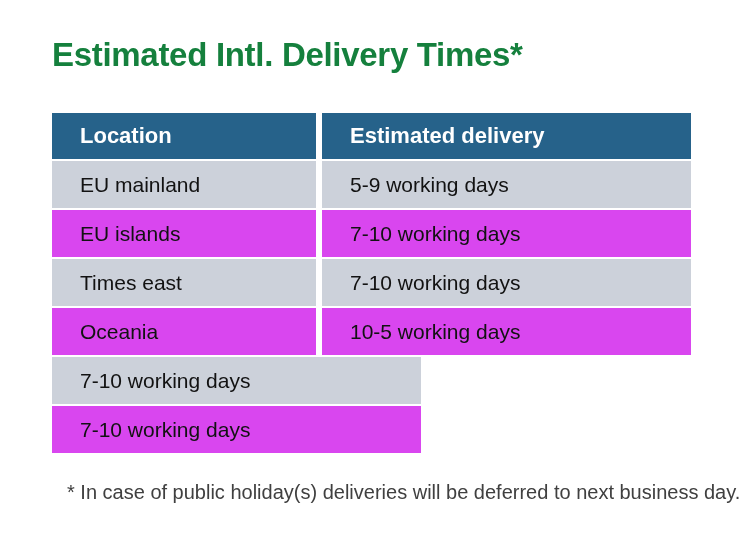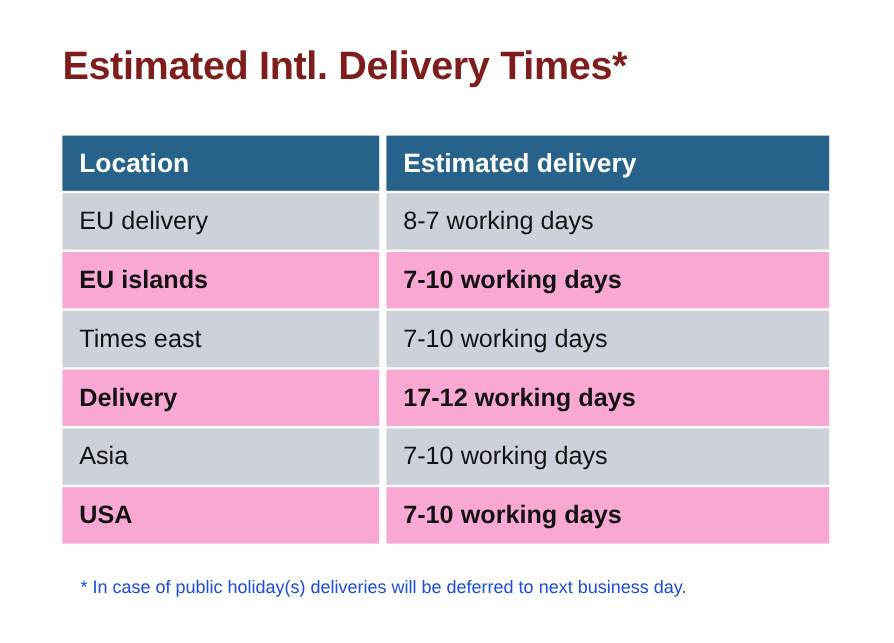--- a/index.html
+++ b/index.html
@@ -18,41 +18,41 @@
     width: 745px;
     height: 536px;
     background: #ffffff;
   }
   .title {
     position: absolute;
     left: 52px;
     top: 36px;
     font-size: 33px;
     font-weight: bold;
-    color: #7f1d1d;
+    color: #15803d;
     letter-spacing: -0.3px;
     white-space: nowrap;
   }
   .table {
     position: absolute;
     left: 52px;
     top: 113px;
     width: 639px;
   }
   .row {
     display: flex;
     width: 100%;
     margin-bottom: 2px;
   }
   .cell {
     box-sizing: border-box;
     height: 47px;
     display: flex;
     align-items: center;
-    padding-left: 14px;
+    padding-left: 28px;
     font-size: 21px;
     color: #121212;
     white-space: nowrap;
     overflow: hidden;
   }
   .col-location {
     width: 264px;
     margin-right: 6px;
   }
   .col-delivery {
@@ -62,73 +62,70 @@
     background: #26628a;
     color: #ffffff;
     font-weight: bold;
     font-size: 22px;
     height: 46px;
   }
   .row-odd .cell {
     background: #ccd1da;
   }
   .row-even .cell {
-    background: #f9a8d4;
-    font-weight: bold;
+    background: #d946ef;
   }
   .footnote {
     position: absolute;
     left: 67px;
     top: 481px;
-    font-size: 15px;
-    color: #1d4ed8;
+    font-size: 20px;
+    color: #404040;
     white-space: nowrap;
   }
 </style>
 </head>
 <body>
 
 <div class="page">
 
   <div class="title">Estimated Intl. Delivery Times*</div>
 
   <div class="table">
 
     <div class="row header-row">
       <div class="cell col-location">Location</div>
       <div class="cell col-delivery">Estimated delivery</div>
     </div>
 
     <div class="row row-odd">
-      <div class="cell col-location">EU delivery</div>
-      <div class="cell col-delivery">8-7 working days</div>
+      <div class="cell col-location">EU mainland</div>
+      <div class="cell col-delivery">5-9 working days</div>
     </div>
 
     <div class="row row-even">
       <div class="cell col-location">EU islands</div>
       <div class="cell col-delivery">7-10 working days</div>
     </div>
 
     <div class="row row-odd">
       <div class="cell col-location">Times east</div>
       <div class="cell col-delivery">7-10 working days</div>
     </div>
 
     <div class="row row-even">
-      <div class="cell col-location">Delivery</div>
-      <div class="cell col-delivery">17-12 working days</div>
+      <div class="cell col-location">Oceania</div>
+      <div class="cell col-delivery">10-5 working days</div>
     </div>
 
     <div class="row row-odd">
-      <div class="cell col-location">Asia</div>
       <div class="cell col-delivery">7-10 working days</div>
     </div>
 
     <div class="row row-even">
-      <div class="cell col-location">USA</div>
       <div class="cell col-delivery">7-10 working days</div>
     </div>
 
   </div>
 
   <div class="footnote">* In case of public holiday(s) deliveries will be deferred to next business day.</div>
 
 </div>
 
 </body></html>

